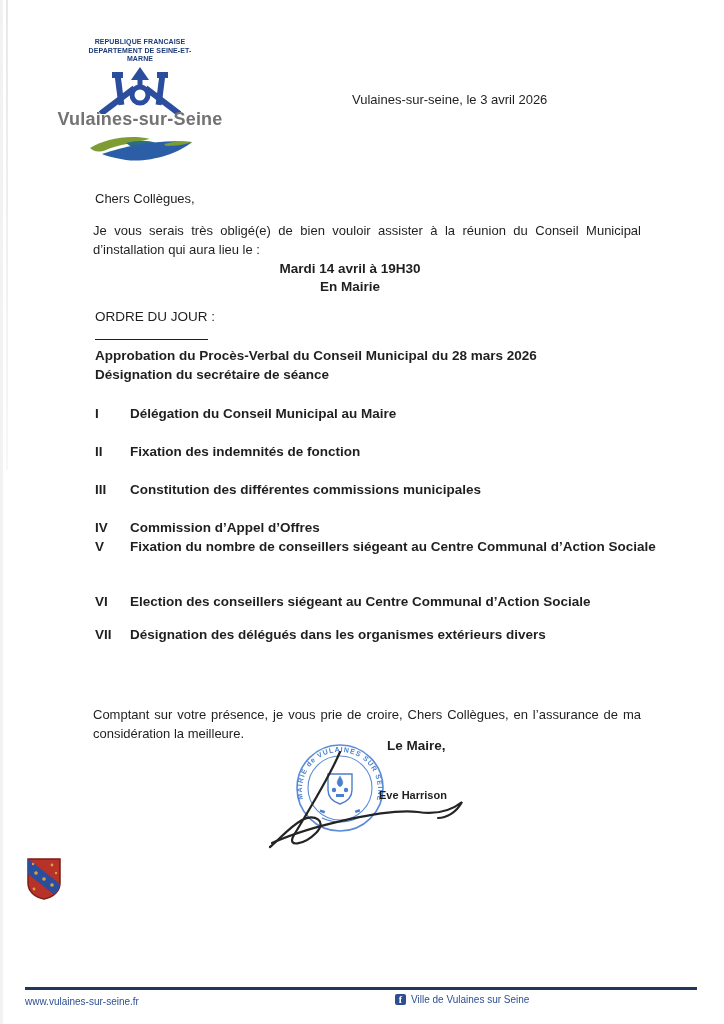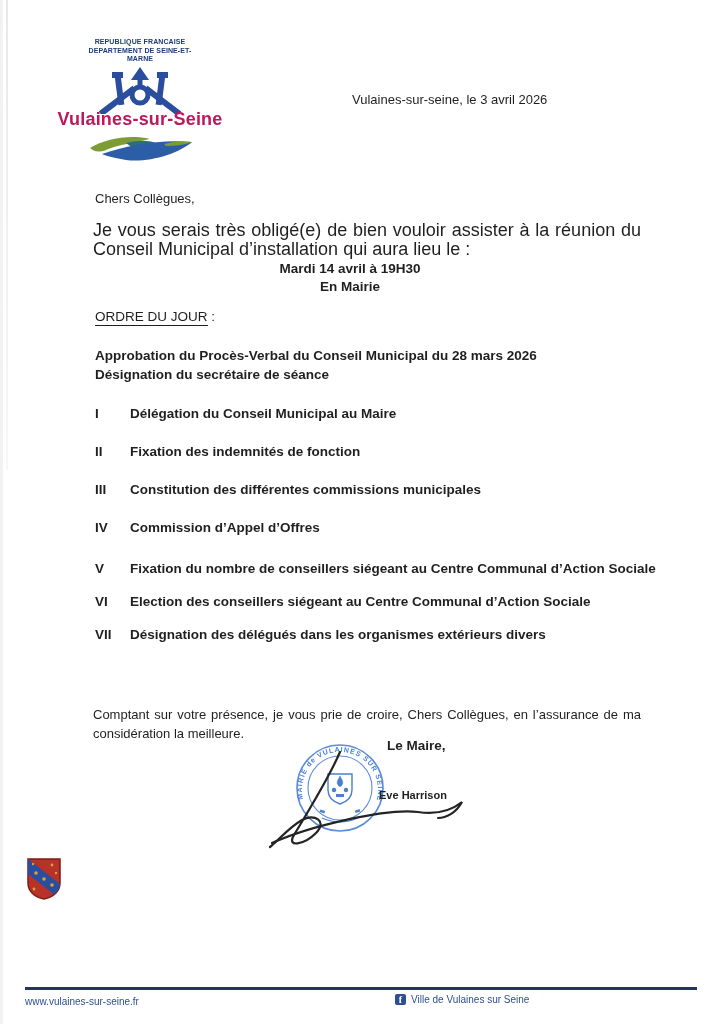--- a/index.html
+++ b/index.html
@@ -8,32 +8,32 @@
   
   .edge-left{position:absolute;left:0;top:0;width:3px;height:100%;background:#e9e9e6;opacity:.6;}
   .scan-line{position:absolute;left:6px;top:0;width:2px;height:470px;
              background:linear-gradient(#cccccc,#ededed);opacity:.45;}
 
   
   .authority{position:absolute;top:38px;left:60px;width:160px;text-align:center;
              font-size:7px;font-weight:700;color:#1d3c78;line-height:8.5px;letter-spacing:.1px;}
   .logo-icon{position:absolute;top:66px;left:95px;}
   .logo-name{position:absolute;top:109px;left:40px;width:200px;text-align:center;
-             font-size:18px;font-weight:700;color:#be185d;letter-spacing:.2px;}
+             font-size:18px;font-weight:700;color:#737373;letter-spacing:.2px;}
   .logo-wave{position:absolute;top:133px;left:86px;}
   .dateline{position:absolute;top:92px;left:352px;font-size:13px;}
 
   
   .salutation{position:absolute;top:191px;left:95px;font-size:13px;}
-  .intro{position:absolute;top:221px;left:93px;width:548px;font-size:18px;
+  .intro{position:absolute;top:221px;left:93px;width:548px;font-size:13px;
          line-height:19px;text-align:justify;}
   .meeting{position:absolute;top:260px;left:93px;width:514px;text-align:center;
            font-weight:700;font-size:13.5px;line-height:18px;}
   .agenda-heading{position:absolute;top:309px;left:95px;font-size:13.5px;}
-  .agenda-heading .u{border-bottom:1.5px solid #1f1f1f;padding-bottom:1px;text-align:right;}
+  .agenda-heading .u{border-bottom:1.5px solid #1f1f1f;padding-bottom:15px;text-align:right;}
   .preamble{position:absolute;top:347px;left:95px;font-size:13.5px;font-weight:700;line-height:18.5px;}
   .item{position:absolute;left:95px;font-size:13.5px;font-weight:700;white-space:nowrap;}
   .item .num{display:inline-block;width:35px;}
   .closing{position:absolute;top:706px;left:93px;width:548px;font-size:13px;
            line-height:18.5px;text-align:justify;}
 
   
   .sig-title{position:absolute;top:738px;left:387px;font-weight:700;font-size:13.5px;}
   .stamp{position:absolute;top:744px;left:292px;}
   .signature{position:absolute;top:742px;left:268px;}
@@ -117,21 +117,21 @@
   </div>
   <div class="item" style="top:444px">
     <span class="num">II</span><span>Fixation des indemnités de fonction</span>
   </div>
   <div class="item" style="top:482px">
     <span class="num">III</span><span>Constitution des différentes commissions municipales</span>
   </div>
   <div class="item" style="top:520px">
     <span class="num">IV</span><span>Commission d’Appel d’Offres</span>
   </div>
-  <div class="item" style="top:561px">
+  <div class="item" style="top:539px">
     <span class="num">V</span><span>Fixation du nombre de conseillers siégeant au Centre Communal d’Action Sociale</span>
   </div>
   <div class="item" style="top:594px">
     <span class="num">VI</span><span>Election des conseillers siégeant au Centre Communal d’Action Sociale</span>
   </div>
   <div class="item" style="top:627px">
     <span class="num">VII</span><span>Désignation des délégués dans les organismes extérieurs divers</span>
   </div>
 
   <div class="closing">Comptant sur votre présence, je vous prie de croire, Chers Collègues, en l’assurance de ma considération la meilleure.</div>

